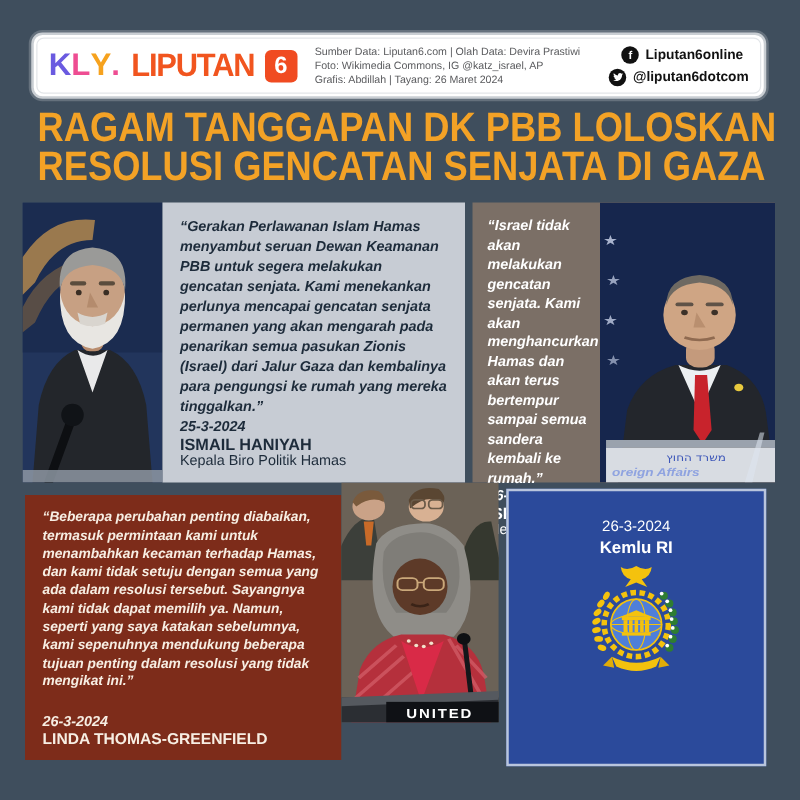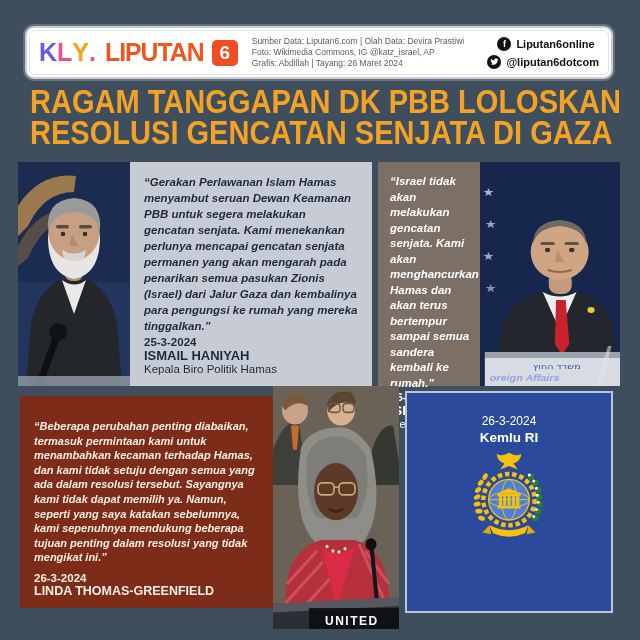--- a/index.html
+++ b/index.html
@@ -27,42 +27,42 @@
   .social-label { font-size:11px; font-weight:800; color:#111; }
 
   
   .title { position:absolute; left:30px; top:86px; color:#f3a226; font-weight:900; font-size:33px;
     line-height:31px; white-space:nowrap; transform:scaleX(.88); transform-origin:left top; letter-spacing:0; }
 
   
   .panel { position:absolute; display:flex; flex-direction:column; }
   .quote { font-style:italic; font-weight:700; }
   .meta { margin-top:auto; }
-  .meta .date { font-weight:700; }
+  .meta .date { font-weight:700;font-style:italic; }
   .meta .name { font-weight:800; }
   .meta .role { font-weight:400; }
 
   
   .photo-haniyah { position:absolute; left:18px; top:162px; width:112px; height:224px; }
   .panel-haniyah { left:130px; top:162px; width:242px; height:224px; background:#c7ccd4; color:#1d2b3a; padding:12px 14px 11px;justify-content:space-between; }
   .panel-haniyah .quote { font-size:11.5px; line-height:16px; }
   .panel-haniyah .date { font-size:11.5px; } .panel-haniyah .name { font-size:13px; } .panel-haniyah .role { font-size:11.5px; }
 
   
   .panel-katz { left:378px; top:162px; width:242px; height:224px; background:#7b6f66; color:#fff; flex-direction:row; }
   .katz-text { width:102px; padding:12px 4px 10px 12px; display:flex; flex-direction:column; }
   .katz-text .quote { font-size:11.5px; line-height:15.5px; }
   .katz-text .date { font-size:11.5px; } .katz-text .name { font-size:13px; } .katz-text .role { font-size:11.5px; }
   .katz-photo { flex:1; }
 
   
   .panel-greenfield { left:20px; top:396px; width:253px; height:212px; background:#7d2c1a; color:#f7eee3; padding:11px 14px 10px; }
-  .panel-greenfield .quote { font-size:11px; line-height:14.6px;margin-top:12px; }
+  .panel-greenfield .quote { font-size:11px; line-height:14.6px; }
   .panel-greenfield .date { font-size:11.5px; } .panel-greenfield .name { font-size:12.5px; } .panel-greenfield .role { font-size:11.5px; }
-  .photo-greenfield { position:absolute; left:273px; top:386px; width:126px; height:243px; }
+  .photo-greenfield { position:absolute; left:273px; top:386px; width:126px; height:192px; }
 
   
   .panel-kemlu { left:405px; top:391px; width:208px; height:222px; background:#2b4a9b; border:2px solid #b9c5dd;
     color:#fff; padding:12px 10px 8px; text-align:center; align-items:center; }
   .panel-kemlu .quote { font-size:11.5px; line-height:15.5px; }
   .panel-kemlu .date { font-size:12px; margin-top:9px; } .panel-kemlu .name { font-size:13.5px; margin-top:2px; }
   .kemlu-logo { width:100px; height:92px; margin-top:6px; }
 
   svg { display:block; width:100%; height:100%; }
 </style>

